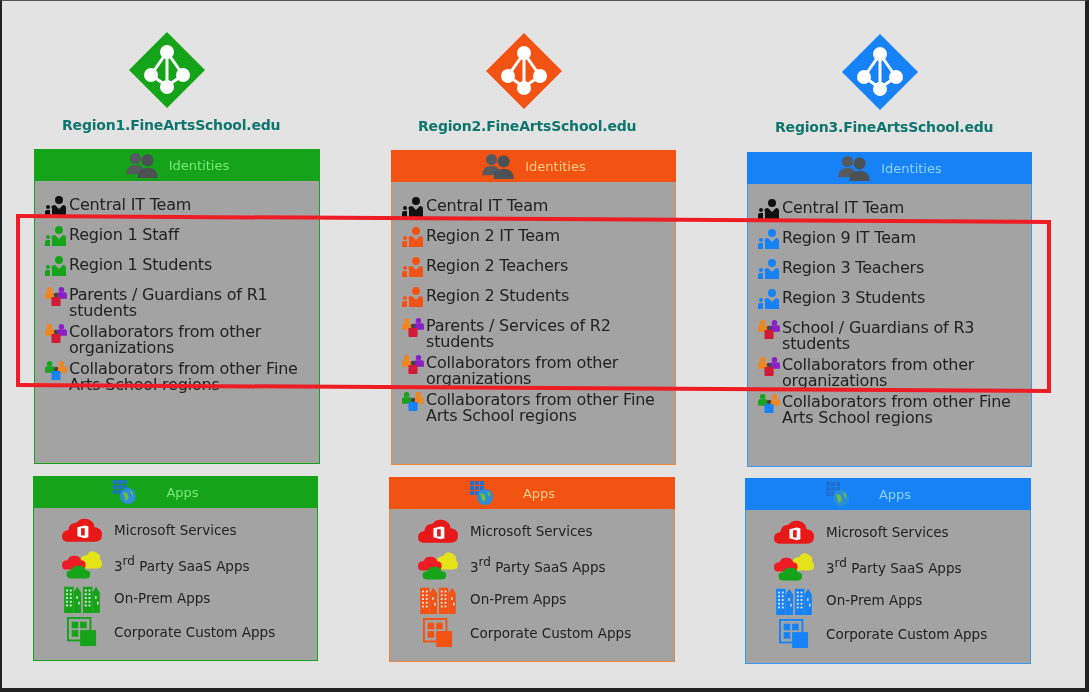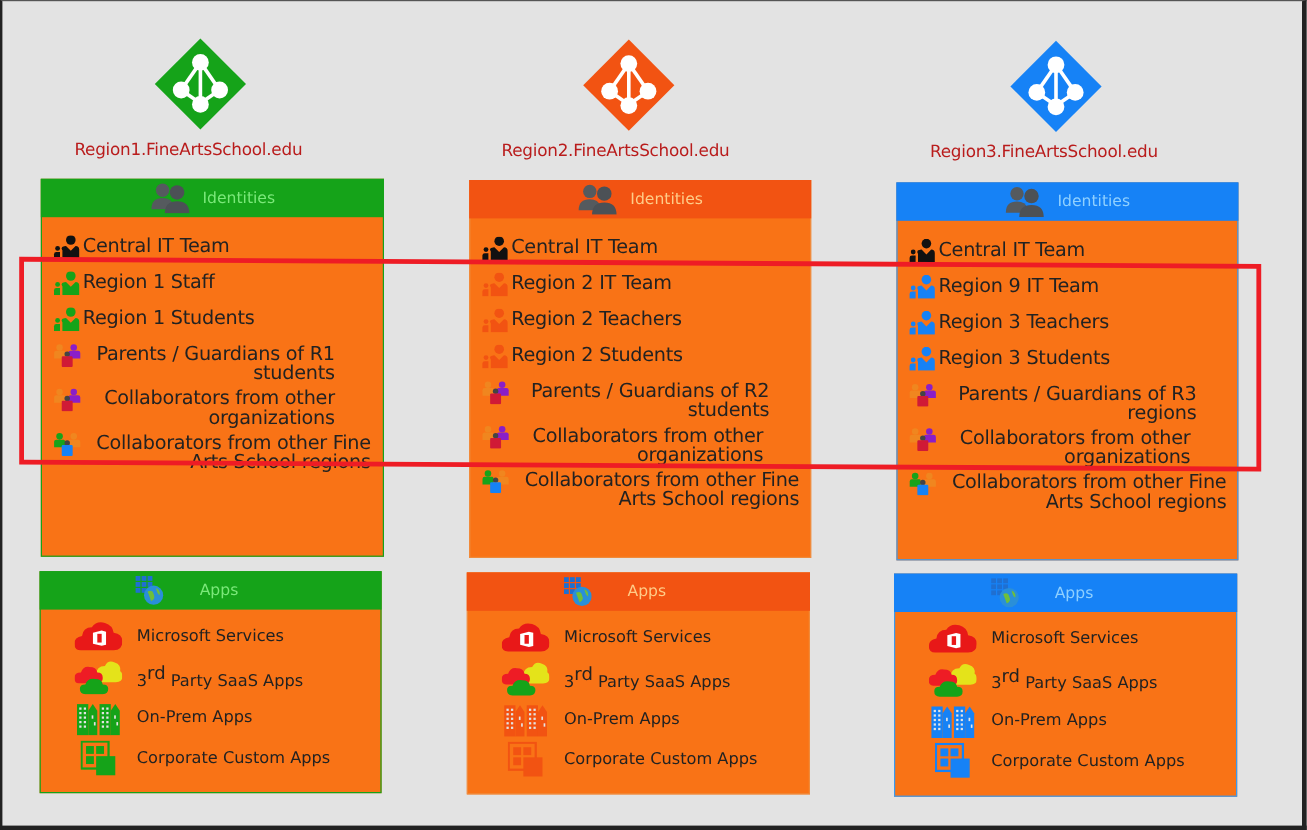--- a/index.html
+++ b/index.html
@@ -12,41 +12,41 @@
   .frame {
     position:absolute; left:0; top:0; width:1089px; height:692px;
     box-sizing:border-box;
     border-left:2px solid #222; border-top:1px solid #555;
     border-right:4px solid #222; border-bottom:4px solid #222;
     pointer-events:none;
   }
   .region { position:absolute; top:0; }
   .logo { position:absolute; width:80px; height:80px; }
   .domain {
-    position:absolute; font-weight:normal; font-size:14px; color:#b91c1c;
+    position:absolute; font-weight:bold; font-size:14px; color:#0f766e;
     white-space:nowrap; letter-spacing:-0.2px;
   }
-  .box { position:absolute; box-sizing:border-box; background:#f97316; }
+  .box { position:absolute; box-sizing:border-box; background:#a3a3a3; }
   .box-head {
     position:absolute; left:-1px; right:-1px; top:-1px; height:32px;
     display:flex; align-items:center; justify-content:center;
   }
   .box-head .hlabel { font-size:13px; margin-left:10px; }
   .ident-list { position:absolute; left:8px; top:44px; right:4px; }
   .ident {
     display:flex; align-items:flex-start; height:30px;
     font-size:16px; line-height:16px; color:#222; letter-spacing:-0.2px;
   }
-  .ident.two { height:37px;text-align:right; }
+  .ident.two { height:37px; }
   .ident .ic { width:26px; flex:0 0 26px; height:20px; margin-top:-1px; }
   .ident .tx { white-space:normal; }
   .app-list { position:absolute; left:28px; top:36px; right:4px; }
   .app { display:flex; align-items:center; height:34px; font-size:13.5px; color:#222; }
   .app .ic { width:40px; height:30px; flex:0 0 40px; margin-right:12px; display:flex; align-items:center; justify-content:center;}
-  .app sup { font-size:15px; }
+  .app sup { font-size:12px; }
   .highlight {
     position:absolute; box-sizing:border-box; border:4px solid #ee1c25;
     left:16px; top:214px; width:1035px; height:173px;
     transform:skewY(0.33deg); transform-origin:left top;
   }
 </style>
 </head>
 <body>
 
 <svg width="0" height="0" style="position:absolute">
@@ -293,21 +293,21 @@
       <div class="ident">
           <svg class="ic" style="color:#f25312">
             <use href="#grp"></use>
           </svg>
           <span class="tx">Region 2 Students</span>
         </div>
       <div class="ident two">
           <svg class="ic">
             <use href="#grp-multi"></use>
           </svg>
-          <span class="tx" style="width:215px">Parents / Guardians of R2 students</span>
+          <span class="tx" style="width:215px">Parents / Services of R2 students</span>
         </div>
       <div class="ident two">
           <svg class="ic">
             <use href="#grp-multi"></use>
           </svg>
           <span class="tx" style="width:210px">Collaborators from other organizations</span>
         </div>
       <div class="ident two">
           <svg class="ic">
             <use href="#grp-multi-g"></use>
@@ -396,21 +396,21 @@
       <div class="ident">
           <svg class="ic" style="color:#1682f6">
             <use href="#grp"></use>
           </svg>
           <span class="tx">Region 3 Students</span>
         </div>
       <div class="ident two">
           <svg class="ic">
             <use href="#grp-multi"></use>
           </svg>
-          <span class="tx" style="width:215px">Parents / Guardians of R3 regions</span>
+          <span class="tx" style="width:215px">School / Guardians of R3 students</span>
         </div>
       <div class="ident two">
           <svg class="ic">
             <use href="#grp-multi"></use>
           </svg>
           <span class="tx" style="width:210px">Collaborators from other organizations</span>
         </div>
       <div class="ident two">
           <svg class="ic">
             <use href="#grp-multi-g"></use>

